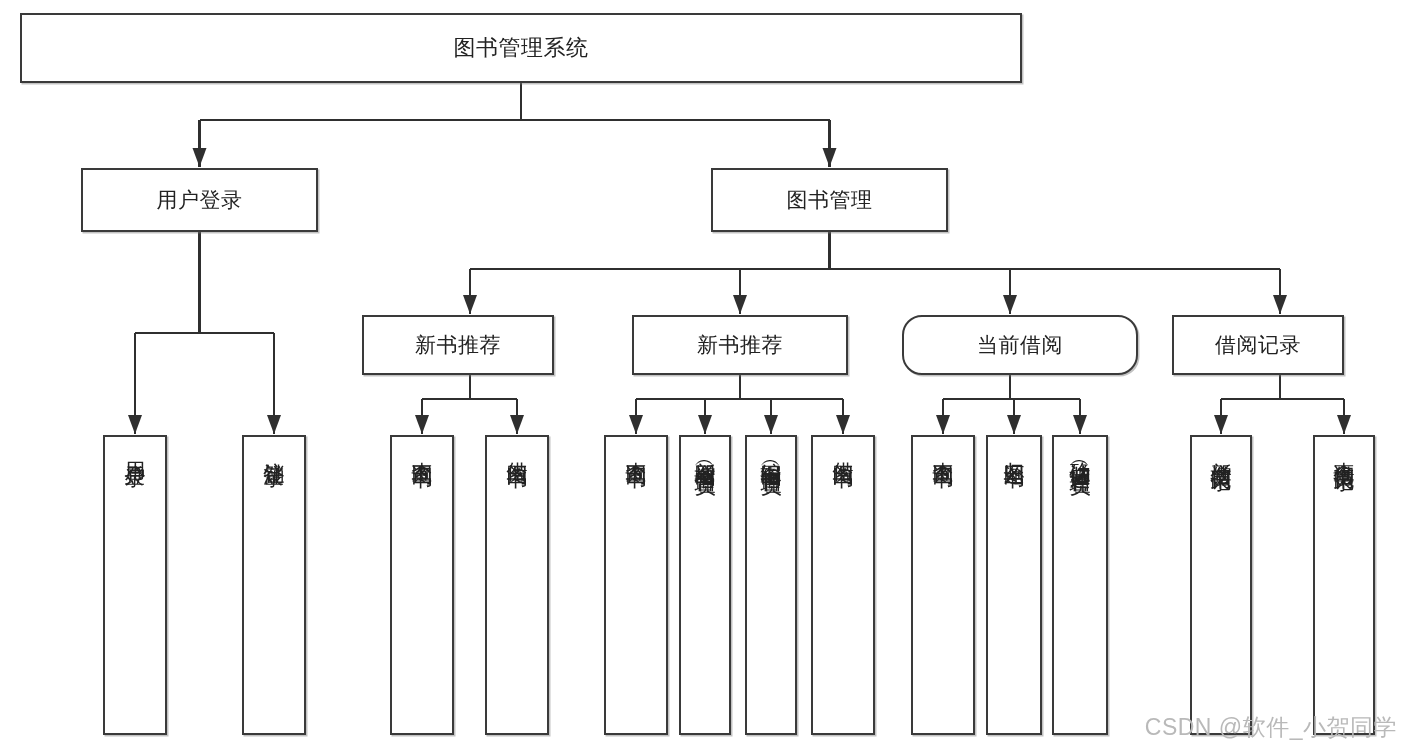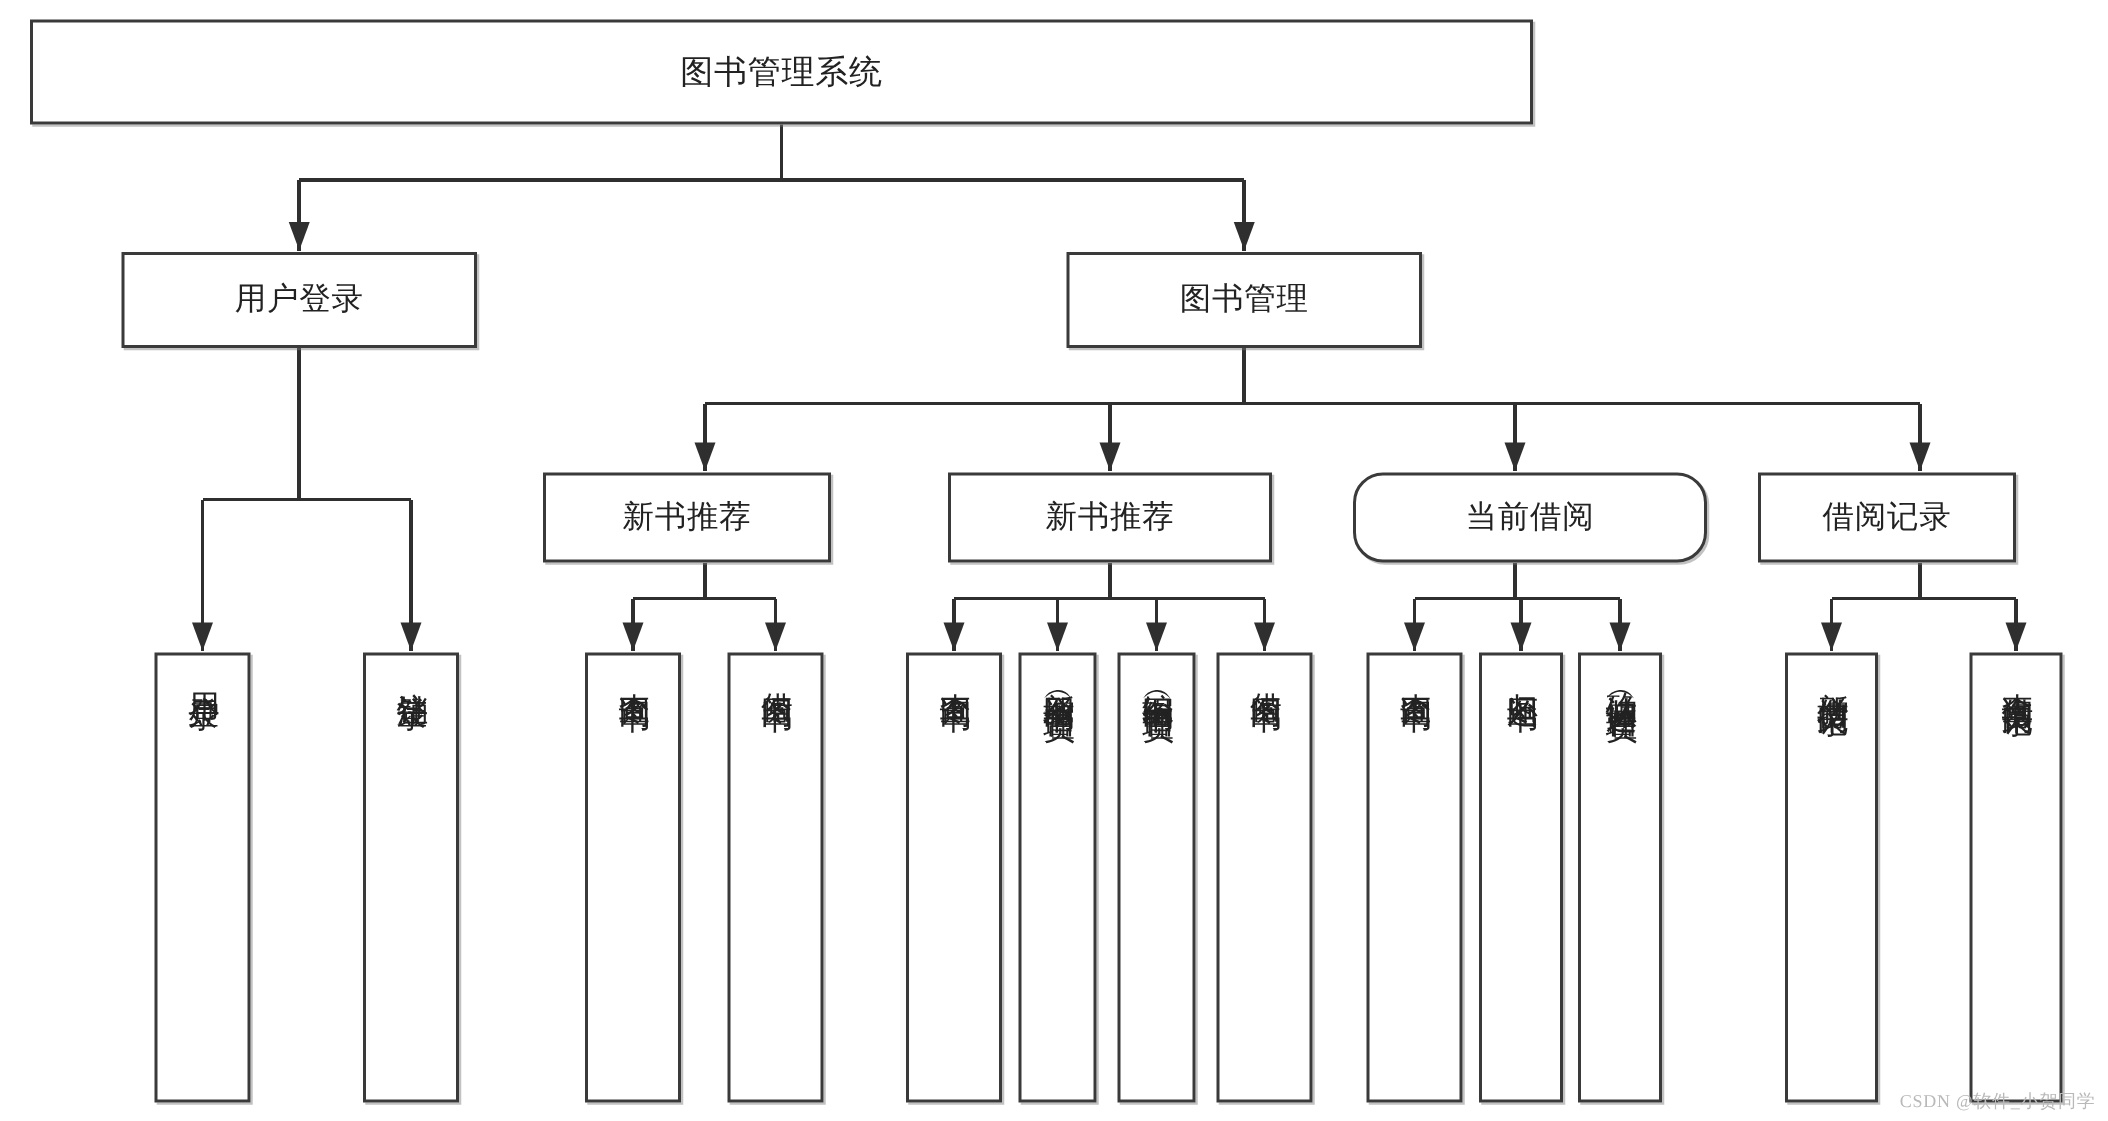--- a/index.html
+++ b/index.html
@@ -59,25 +59,25 @@
     text-orientation: upright;
     font-size: 21px;
     line-height: 1.05;
     letter-spacing: 2px;
     white-space: nowrap;
   }
   #watermark {
     position: absolute;
     right: 8px;
     bottom: 4px;
-    font-size: 12px;
+    font-size: 23px;
     color: #b9b9b9;
     letter-spacing: 0.5px;
     white-space: nowrap;
-    font-family: Liberation Serif, serif;
+    font-family: Liberation Sans, sans-serif;
   }
 </style>
 </head>
 <body>
 
 <div id="canvas">
   <svg id="edges" viewBox="0 0 1405 747">
       <line x1="521" y1="67" x2="521" y2="120" stroke="#2f2f2f" stroke-width="2.6" shape-rendering="crispEdges"></line>
       <line x1="199.5" y1="120" x2="829.5" y2="120" stroke="#2f2f2f" stroke-width="2.6" shape-rendering="crispEdges"></line>
       <line x1="199.5" y1="120" x2="199.5" y2="167" stroke="#2f2f2f" stroke-width="2.6" shape-rendering="crispEdges"></line>

